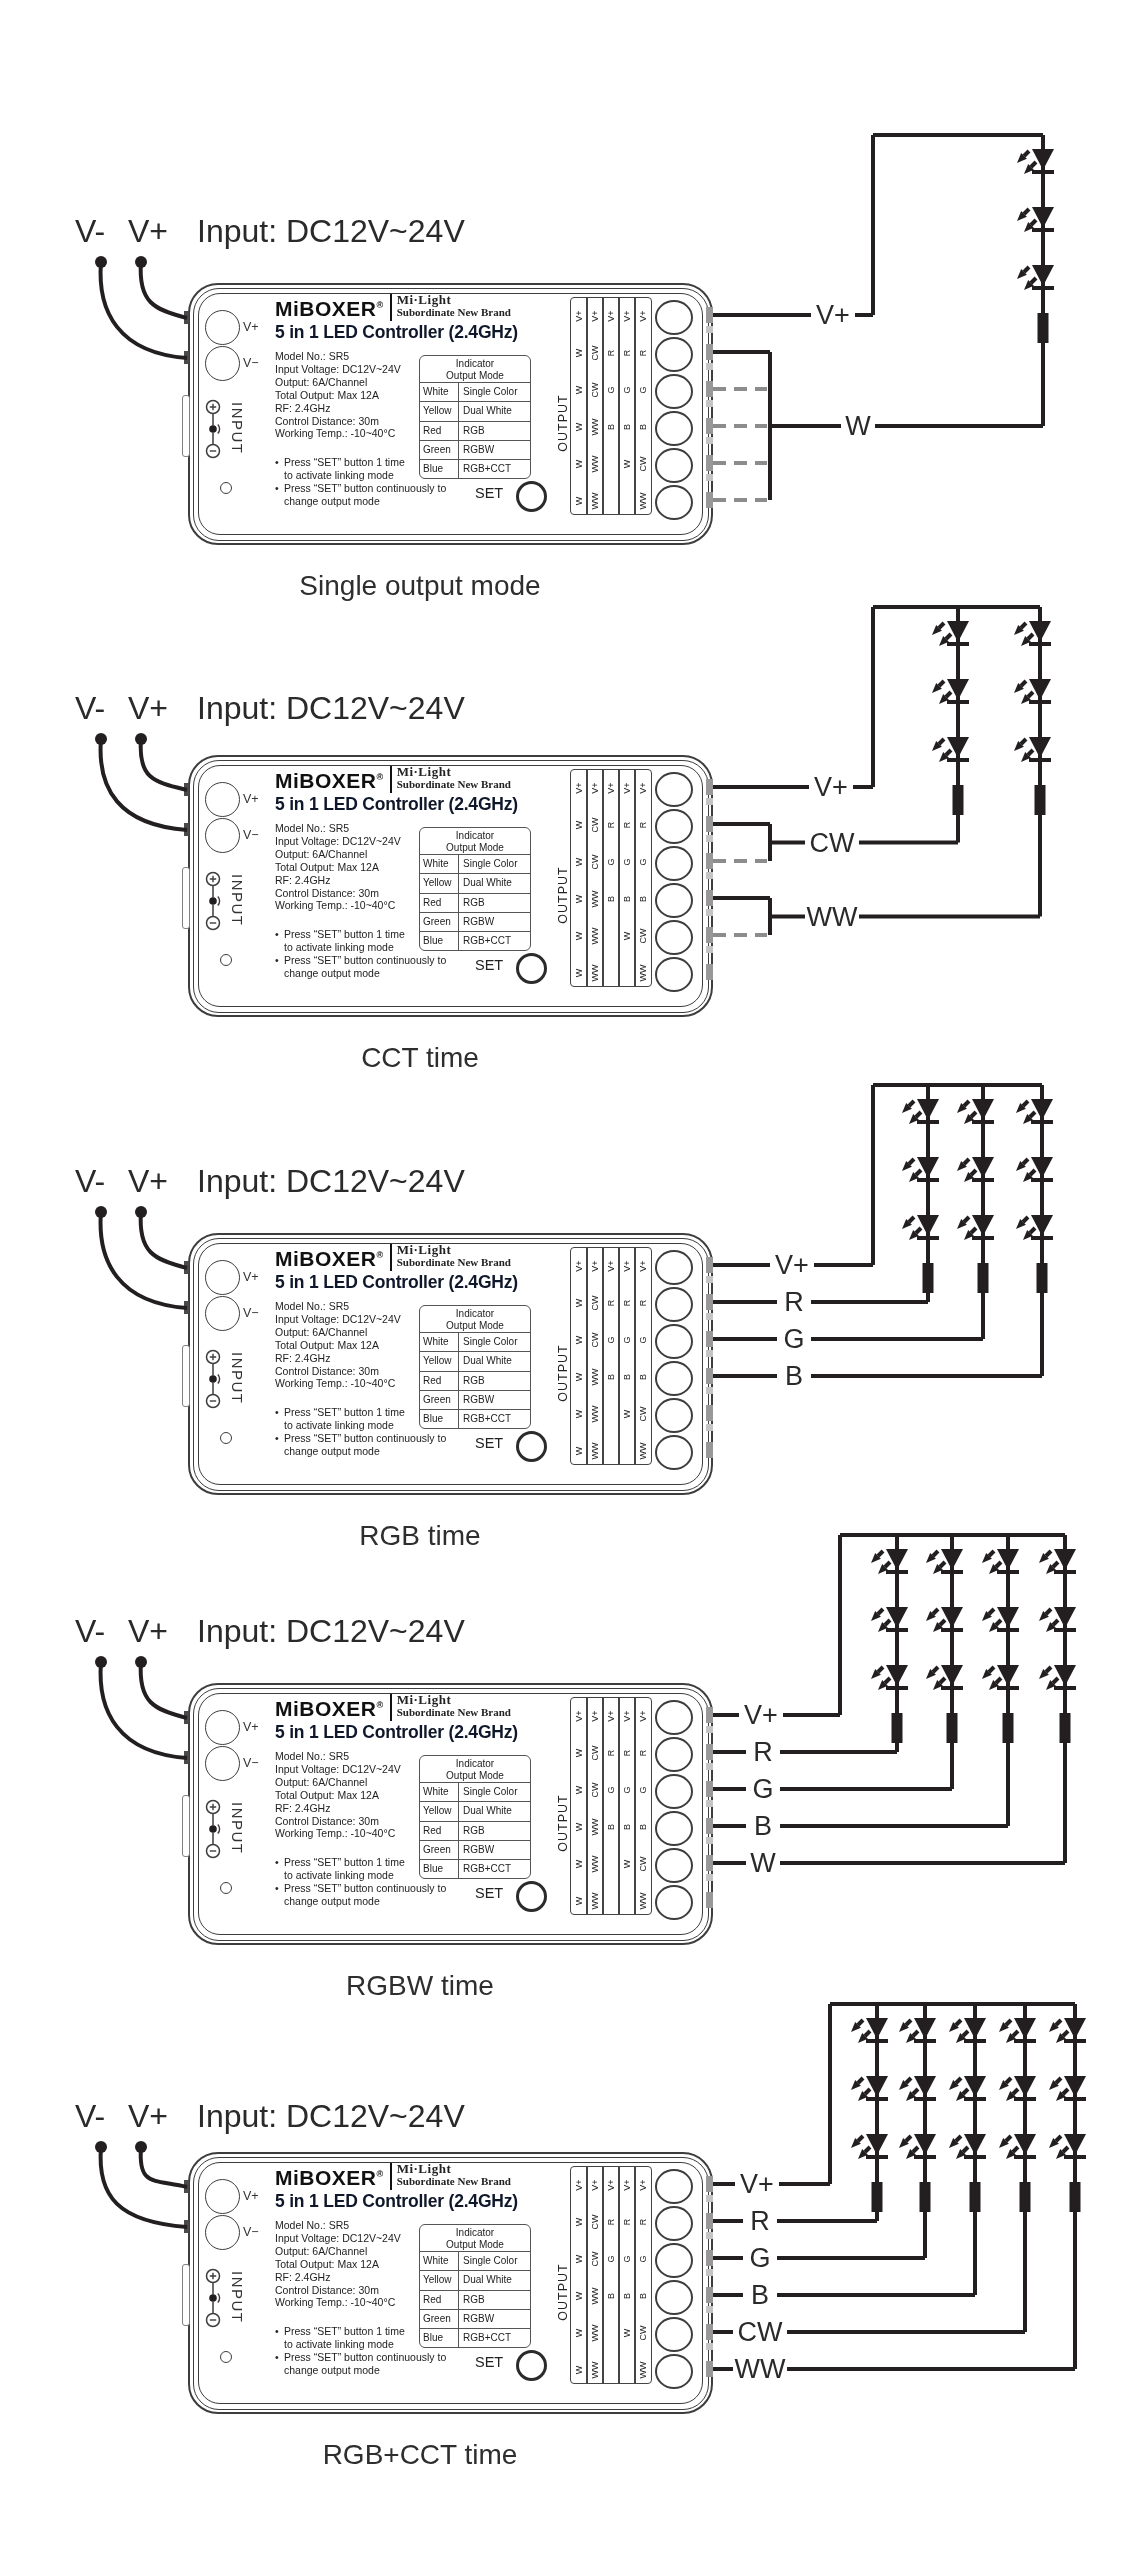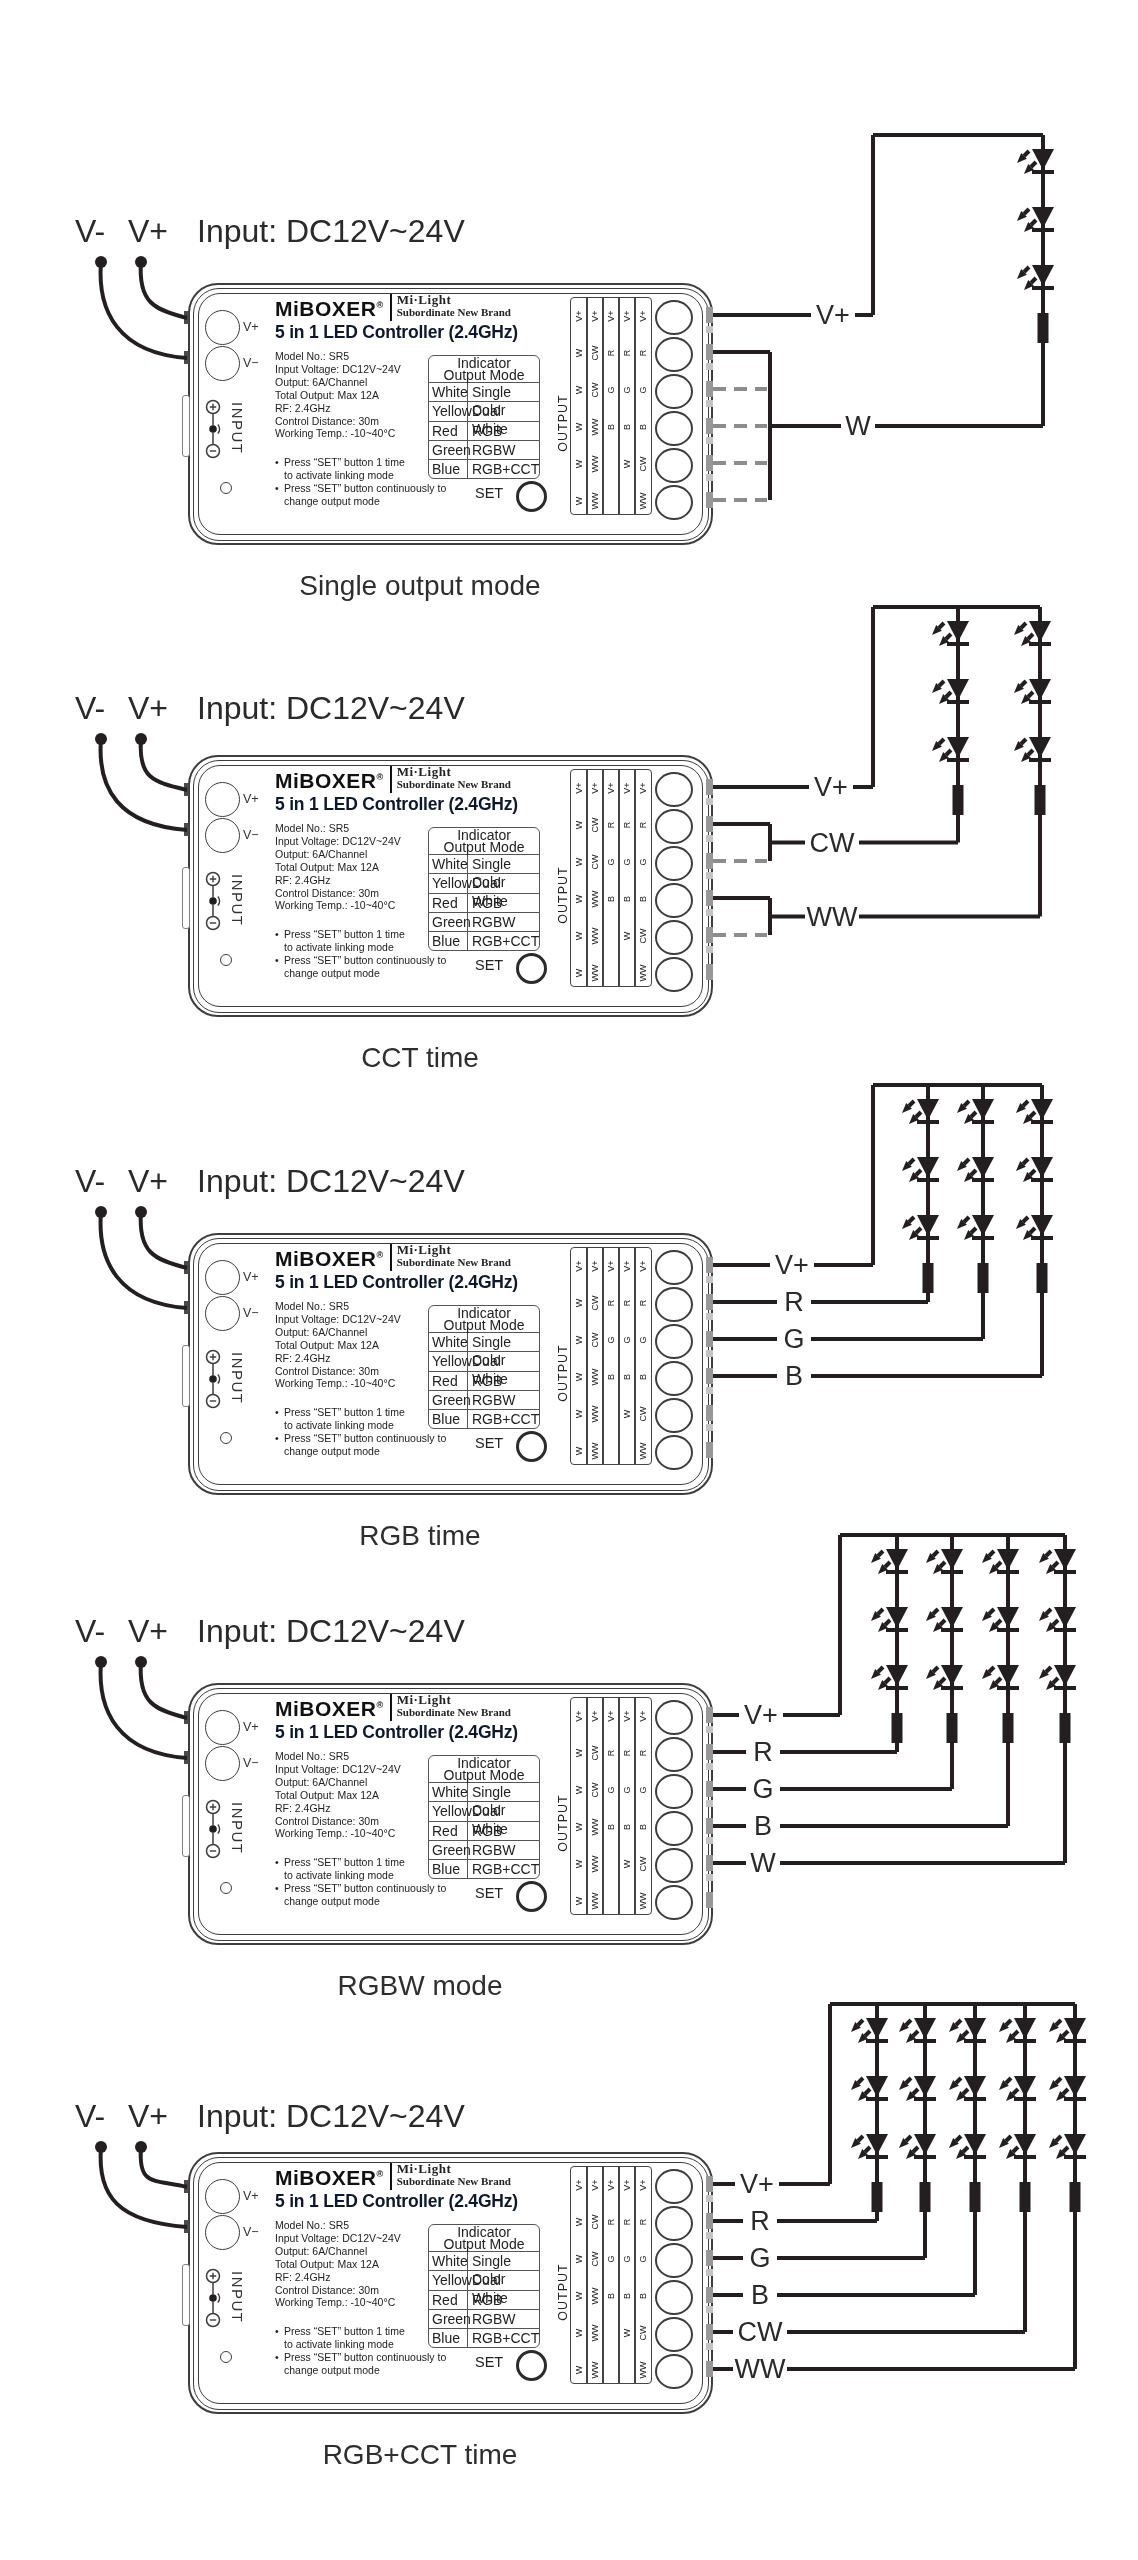--- a/index.html
+++ b/index.html
@@ -29,21 +29,21 @@
   .brand{font-weight:bold;font-size:21px;letter-spacing:.5px;color:#111;line-height:24px}
   .brand sup{font-size:9px}
   .logo-divider{width:2px;height:27px;background:#111;margin:1px 5px 0 6px}
   .tg1{display:block;font-family:"Liberation Serif",serif;font-weight:bold;font-size:13px;line-height:13px;letter-spacing:.5px}
   .tg2{display:block;font-family:"Liberation Serif",serif;font-weight:bold;font-size:11px;line-height:12px}
   .prod-title{position:absolute;left:87px;top:39px;font-weight:bold;font-size:17.5px;letter-spacing:-.2px;color:#0f172a;white-space:nowrap}
   .specs{position:absolute;left:87px;top:67px;font-size:10.5px;line-height:12.9px;color:#222;white-space:nowrap}
   .notes{position:absolute;left:87px;top:173px;font-size:10.5px;line-height:12.9px;color:#222;white-space:nowrap}
   .note{position:relative;padding-left:9px}
   .note .bullet{position:absolute;left:0;top:0}
-  .ind-table{position:absolute;left:240px;top:72px;width:110px;border:1.2px solid #555;border-radius:6px;font-size:14px;color:#222}
+  .ind-table{position:absolute;left:231px;top:72px;width:110px;border:1.2px solid #555;border-radius:6px;font-size:10px;color:#222}
   .ind-head{text-align:center;line-height:11.5px;padding:2px 0 1px;border-bottom:1.2px solid #555}
   .ind-row{display:grid;grid-template-columns:39px 1fr;border-bottom:1.2px solid #555;line-height:18px;height:18.3px}
   .ind-row:last-child{border-bottom:none}
   .ind-row span:first-child{border-right:1.2px solid #555;padding-left:3px}
   .ind-row span:last-child{padding-left:4px}
   .set-label{position:absolute;left:287px;top:202px;font-size:14.5px;color:#222}
   .set-btn{position:absolute;left:328px;top:198px;width:25px;height:25px;border:3px solid #2b2b2b;border-radius:50%}
   .out-label{position:absolute;left:345px;top:133px;width:60px;height:14px;text-align:center;font-size:12.5px;
              letter-spacing:1px;transform:rotate(-90deg);color:#222}
   .out-grid{position:absolute;left:382px;top:14px;width:80px;height:216px;border:1.2px solid #444;border-radius:4px}
@@ -915,21 +915,21 @@
     <div class="screw" style="top: 90.5px;"></div>
     <div class="screw" style="top: 127.5px;"></div>
     <div class="screw" style="top: 164.5px;"></div>
     <div class="screw" style="top: 201.5px;"></div>
   </div>
 <div class="section-header" style="top: 1613px;">
     <div class="h-vminus">V-</div>
     <div class="h-vplus">V+</div>
     <div class="h-input">Input: DC12V~24V</div>
   </div>
-<div class="mode-caption" style="top: 1970px;">RGBW mode</div>
+<div class="mode-caption" style="top: 1970px;">RGBW time</div>
 <div class="controller" style="top: 1683px;">
     <div class="shell sh1"></div>
     <div class="shell sh2"></div>
     <div class="shell sh3"></div>
     <div class="notch n1"></div>
     <div class="notch n2"></div>
     <div class="edge-slot"></div>
     <div class="term-circle tc-vplus"></div>
     <div class="term-circle tc-vminus"></div>
     <div class="tc-label tl-vplus">V+</div>

